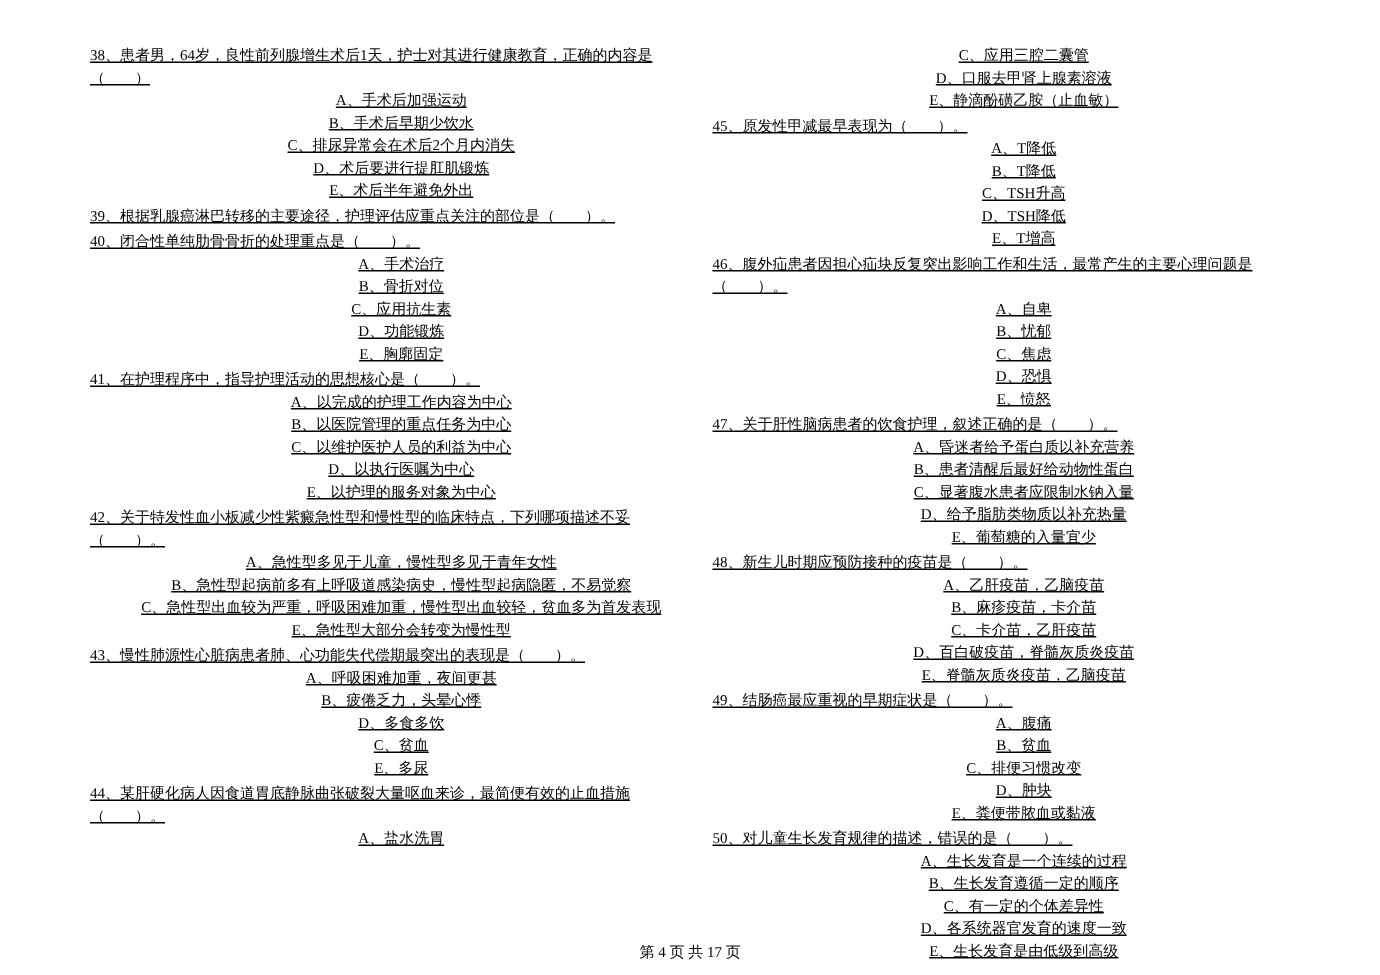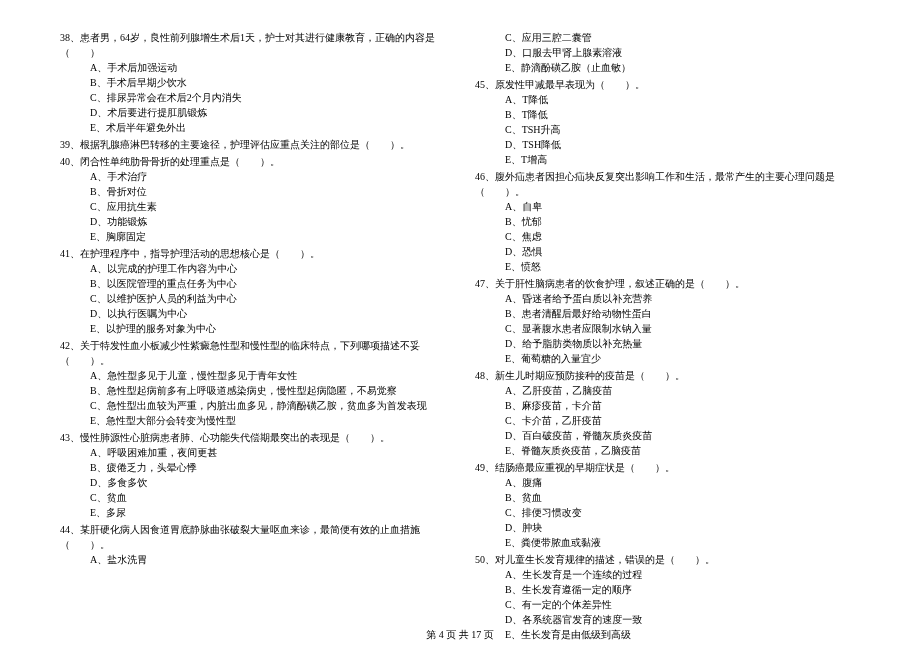--- a/index.html
+++ b/index.html
@@ -16,27 +16,29 @@
     .columns {
       display: flex;
       gap: 30px;
     }
     .col {
       flex: 1;
       min-width: 0;
     }
     .q {
       margin-bottom: 2px;
+      text-decoration: underline;
     }
     .q-text {
       line-height: 1.5;
       white-space: normal;
     }
     .opts {
       padding-left: 30px;
+      text-align: center;
     }
     .opt {
       line-height: 1.5;
     }
     .footer {
       position: absolute;
       bottom: 8px;
       left: 0;
       right: 0;
       text-align: center;
@@ -84,21 +86,21 @@
         <div class="opt">D、以执行医嘱为中心</div>
         <div class="opt">E、以护理的服务对象为中心</div>
       </div>
     </div>
 
     <div class="q">
       <div class="q-text">42、关于特发性血小板减少性紫癜急性型和慢性型的临床特点，下列哪项描述不妥（　　）。</div>
       <div class="opts">
         <div class="opt">A、急性型多见于儿童，慢性型多见于青年女性</div>
         <div class="opt">B、急性型起病前多有上呼吸道感染病史，慢性型起病隐匿，不易觉察</div>
-        <div class="opt">C、急性型出血较为严重，内脏出血多见，静滴酚磺乙胺，贫血多为首发表现</div>
+        <div class="opt">C、急性型出血较为严重，呼吸困难加重，慢性型出血较轻，贫血多为首发表现</div>
         <div class="opt">E、急性型大部分会转变为慢性型</div>
       </div>
     </div>
 
     <div class="q">
       <div class="q-text">43、慢性肺源性心脏病患者肺、心功能失代偿期最突出的表现是（　　）。</div>
       <div class="opts">
         <div class="opt">A、呼吸困难加重，夜间更甚</div>
         <div class="opt">B、疲倦乏力，头晕心悸</div>
         <div class="opt">D、多食多饮</div>

